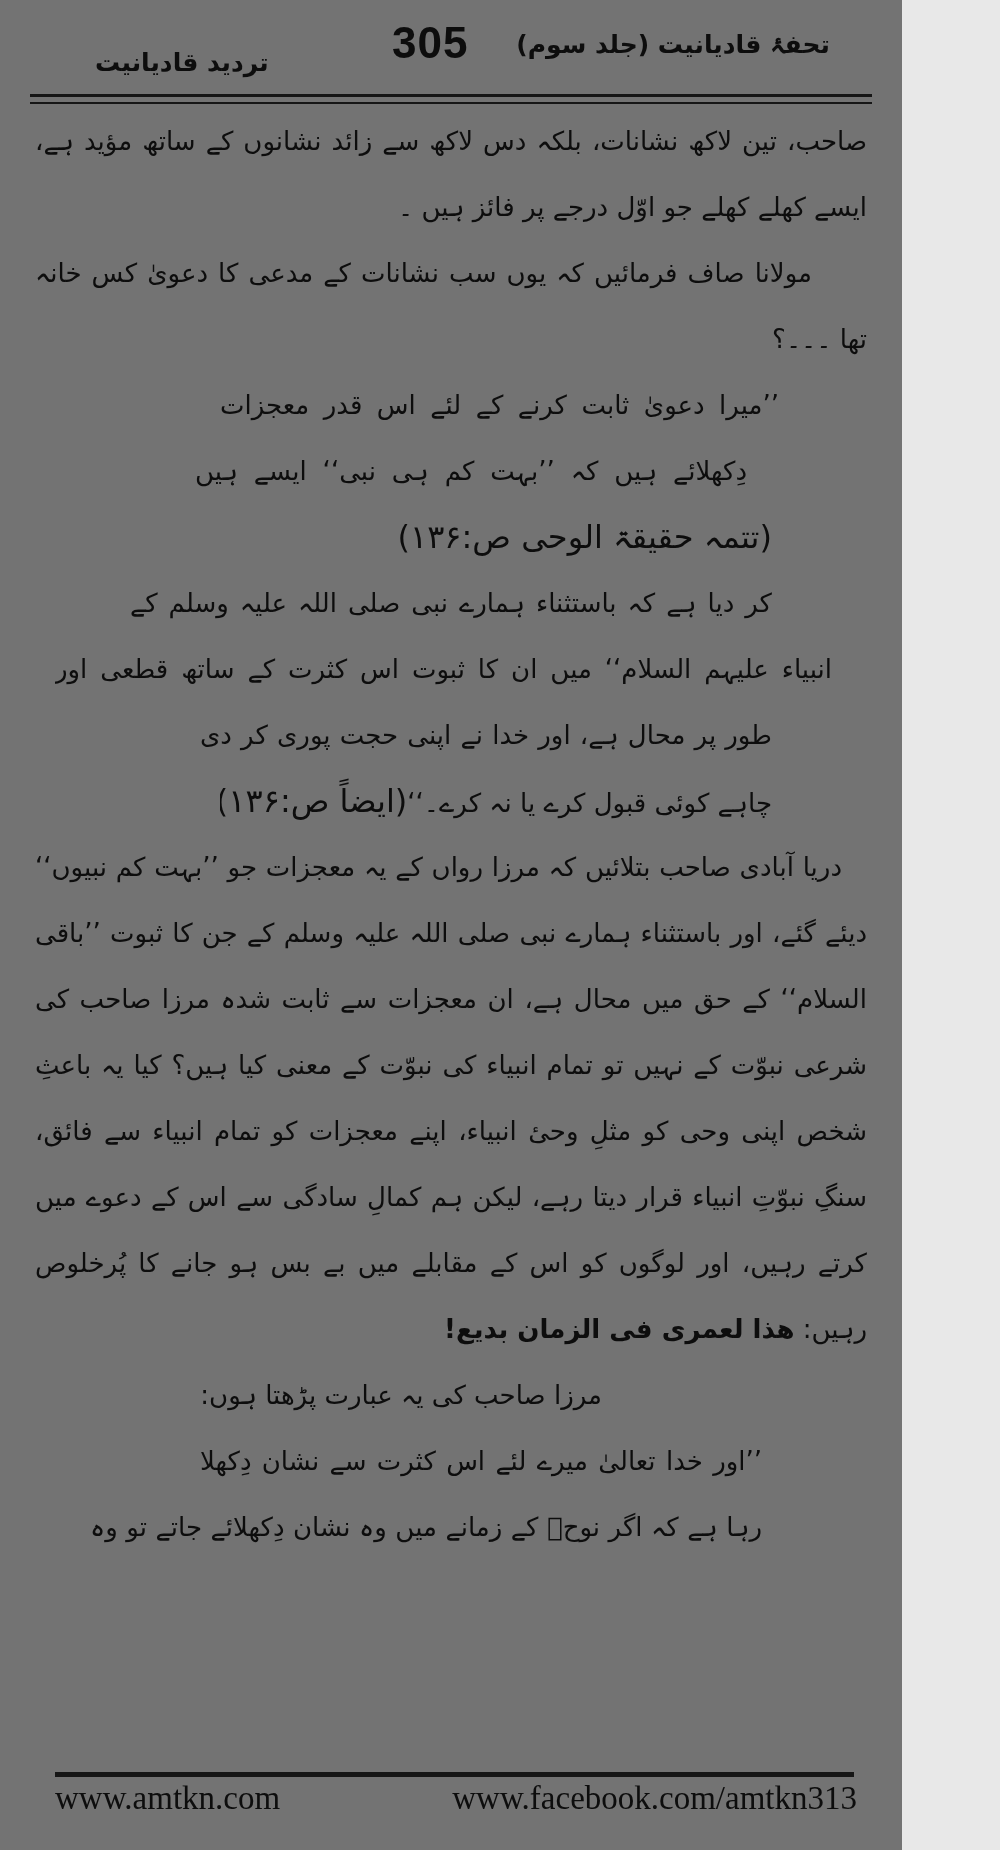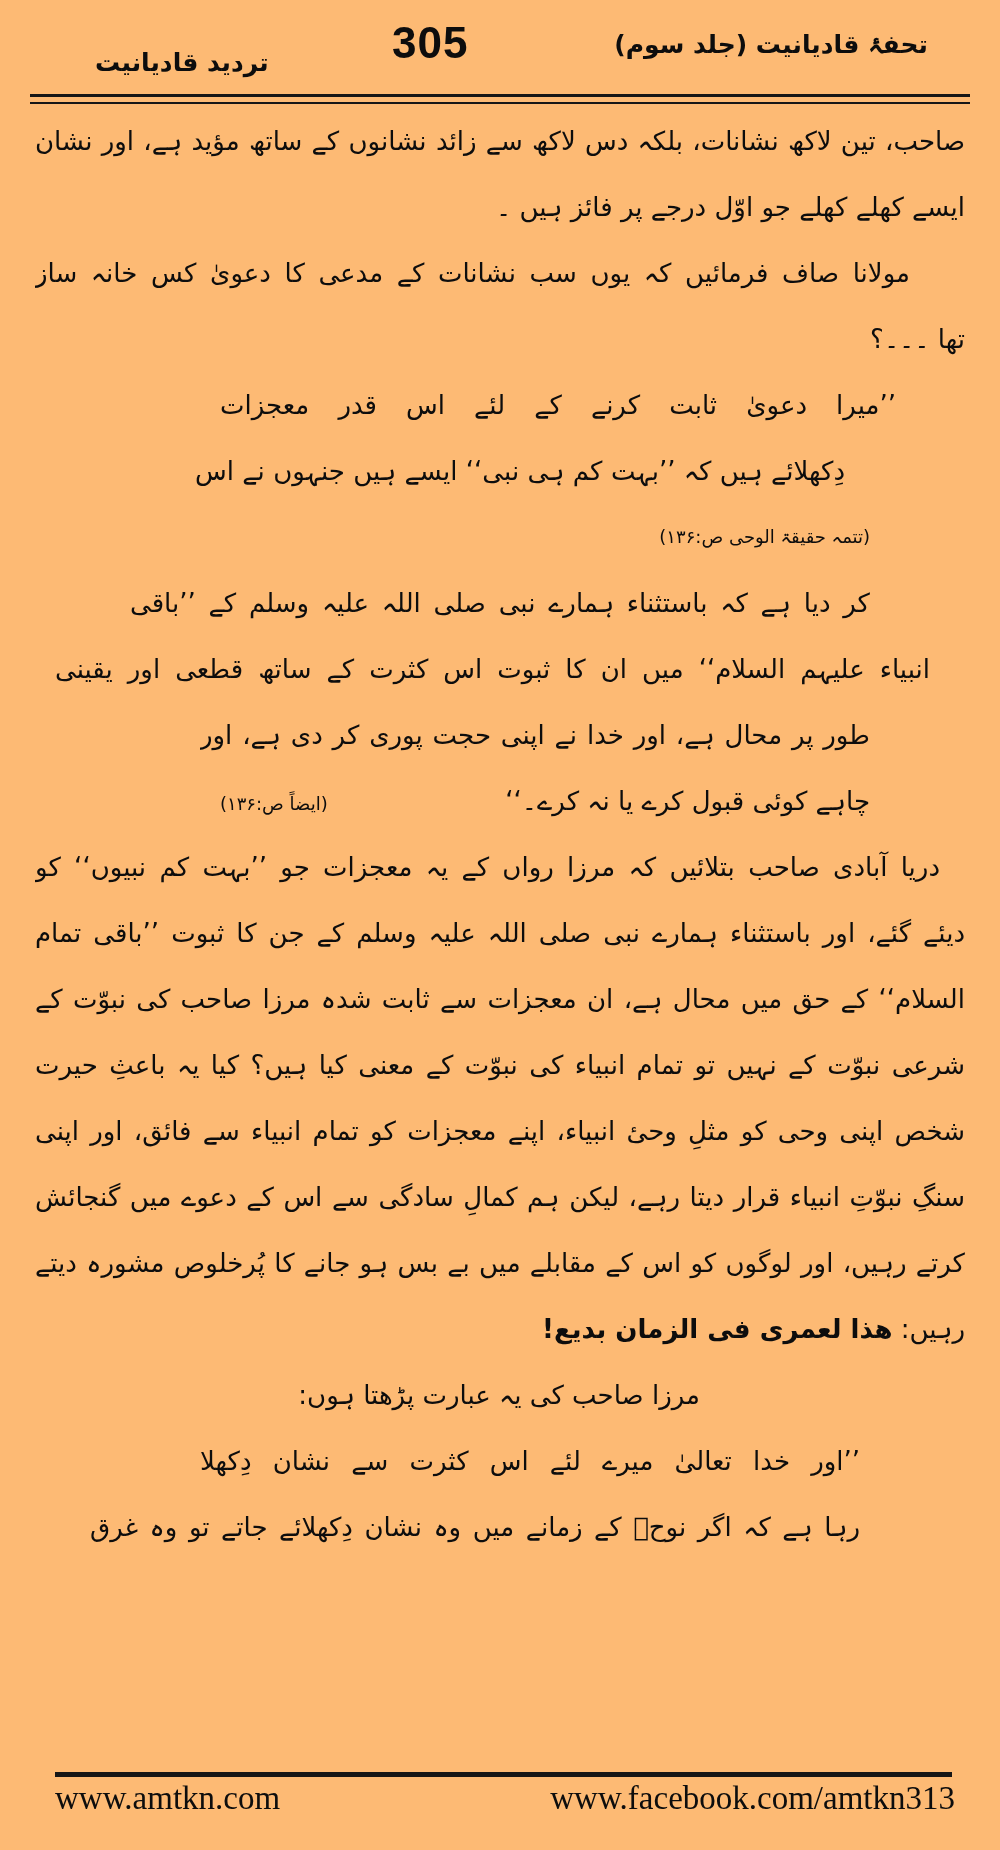--- a/index.html
+++ b/index.html
@@ -1,19 +1,19 @@
 <!DOCTYPE html>
 <html><head>
 <meta charset="utf-8">
 <style>
   html,body{margin:0;padding:0;background:#e8e8e8;}
   .page{
     position:relative;
-    width:1000px;height:1850px;
-    background:#fdba74;
+    width:902px;height:1850px;
+    background:#737373;
     font-family:"DejaVu Sans",sans-serif;
     color:#0d0d0d;
     overflow:hidden;
   }
   
   .hdr-left{
     position:absolute;top:48px;left:95px;
     font-size:25px;font-weight:700;direction:rtl;
   }
   .hdr-num{
@@ -42,32 +42,32 @@
     overflow:hidden;
     white-space:nowrap;
   }
   .j{text-align:justify;text-align-last:justify;white-space:normal;}
   .r{text-align:right;}
   .indent{text-indent:55px;}
   .indent-sm{text-indent:25px;}
   .intro{margin-right:175px;text-align:right;}
   .intro2{margin-right:265px;text-align:right;}
   
-  .q1a{margin-right:69px;margin-left:185px;}
+  .q1a{margin-right:88px;margin-left:185px;}
   .q1b{margin-right:120px;margin-left:160px;}
   .q1c{margin-right:95px;margin-left:115px;}
   .q2a{margin-right:95px;margin-left:130px;}
   .q2b{margin-right:95px;margin-left:95px;}
   .q2c{margin-right:35px;margin-left:20px;}
   .q2d{margin-right:95px;margin-left:165px;}
   .q2e{margin-right:95px;margin-left:185px;}
   .q3a{margin-right:105px;margin-left:165px;}
   .q3b{margin-right:105px;margin-left:55px;}
   .refline{display:flex;justify-content:space-between;align-items:baseline;}
-  .qref{font-size:18px;}
+  .qref{font-size:32px;}
   strong{font-weight:700;}
   
   .ftr-rule{
     position:absolute;top:1772px;left:55px;right:48px;
     height:5px;background:#161616;
   }
   .ftr-urls{
     position:absolute;top:1780px;left:55px;right:45px;
     display:flex;justify-content:space-between;
     font-family:"Liberation Serif",serif;

